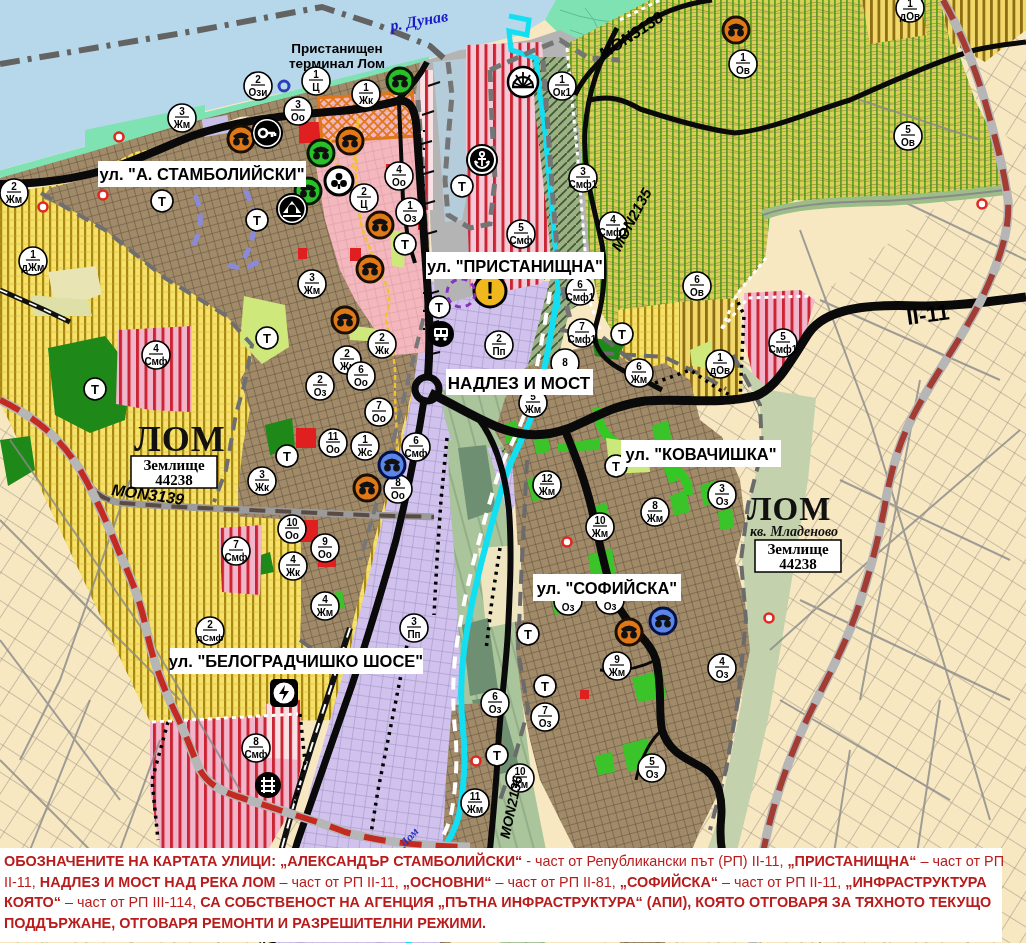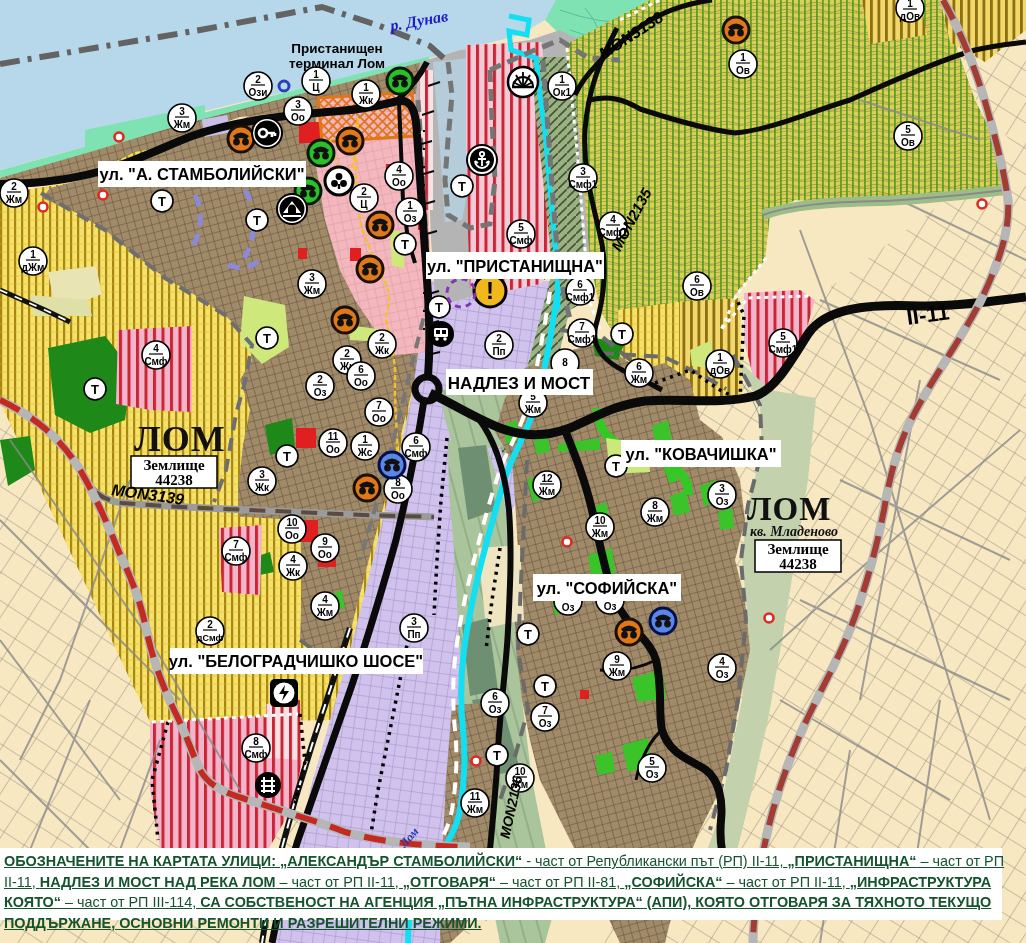--- a/index.html
+++ b/index.html
@@ -1019,19 +1019,19 @@
 
 <text x="147" y="500" transform="rotate(8 147 500)" class="lbl" font-style="italic" font-size="16" text-anchor="middle">MON3139</text>
 
 <text x="516" y="808" transform="rotate(-78 516 808)" class="lbl" font-style="italic" font-size="14" text-anchor="middle">MON2136</text>
 
 <text x="929" y="322" transform="rotate(-8 929 322)" class="lbl" font-size="22" text-anchor="middle">II-11</text>
 
 <text x="412" y="840" transform="rotate(-48 412 840)" font-family="Liberation Serif,serif" font-weight="bold" font-style="italic" font-size="12" fill="#2233bb" text-anchor="middle">Лом</text>
 </svg>
 
-<div style="position:absolute;left:0;top:848px;width:1002px;height:72px;background:#fff;font-size:14.4px;line-height:20.6px;color:#14532d;padding:3px 0 0 4px;box-sizing:border-box;white-space:nowrap;text-decoration:underline;">
+<div style="position:absolute;left:0;top:848px;width:1002px;height:94px;background:#fff;font-size:14.4px;line-height:20.6px;color:#b91c1c;padding:3px 0 0 4px;box-sizing:border-box;white-space:nowrap;">
 <div><b>ОБОЗНАЧЕНИТЕ НА КАРТАТА УЛИЦИ: „АЛЕКСАНДЪР СТАМБОЛИЙСКИ“</b> - част от Републикански път (РП) II-11, <b>„ПРИСТАНИЩНА“</b> – част от РП</div>
-<div>II-11, <b>НАДЛЕЗ И МОСТ НАД РЕКА ЛОМ</b> – част от РП II-11, <b>„ОТГОВАРЯ“</b> – част от РП II-81, <b>„СОФИЙСКА“</b> – част от РП II-11, <b>„ИНФРАСТРУКТУРА</b></div>
+<div>II-11, <b>НАДЛЕЗ И МОСТ НАД РЕКА ЛОМ</b> – част от РП II-11, <b>„ОСНОВНИ“</b> – част от РП II-81, <b>„СОФИЙСКА“</b> – част от РП II-11, <b>„ИНФРАСТРУКТУРА</b></div>
 <div><b>КОЯТО“</b> – част от РП III-114, <b>СА СОБСТВЕНОСТ НА АГЕНЦИЯ „ПЪТНА ИНФРАСТРУКТУРА“ (АПИ), КОЯТО ОТГОВАРЯ ЗА ТЯХНОТО ТЕКУЩО</b></div>
-<div><b>ПОДДЪРЖАНЕ, ОСНОВНИ РЕМОНТИ И РАЗРЕШИТЕЛНИ РЕЖИМИ.</b></div>
+<div><b>ПОДДЪРЖАНЕ, ОТГОВАРЯ РЕМОНТИ И РАЗРЕШИТЕЛНИ РЕЖИМИ.</b></div>
 </div>
 </div>
 
 </body></html>

